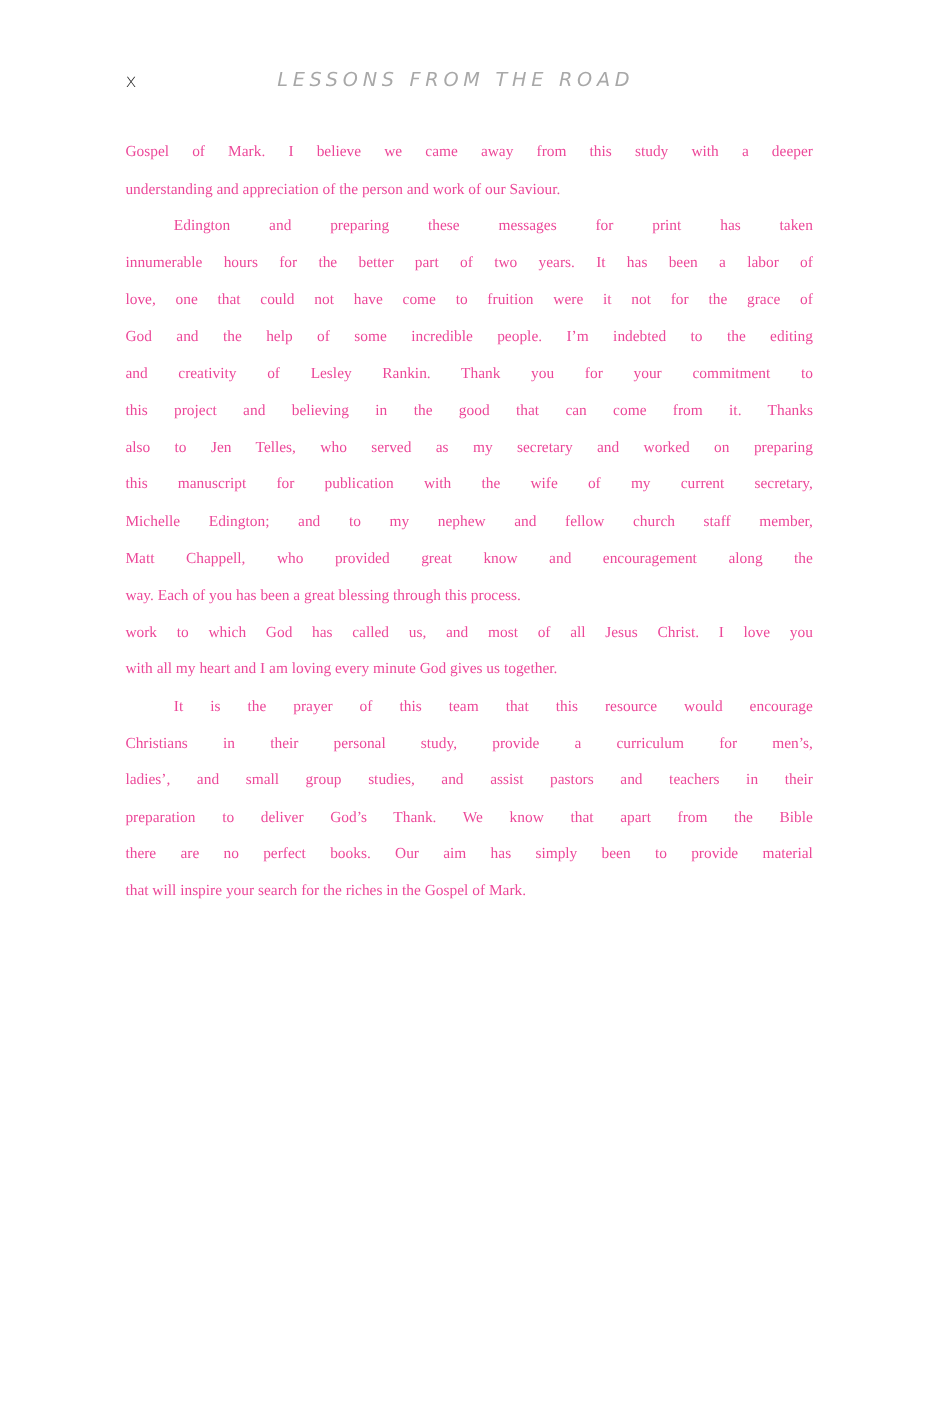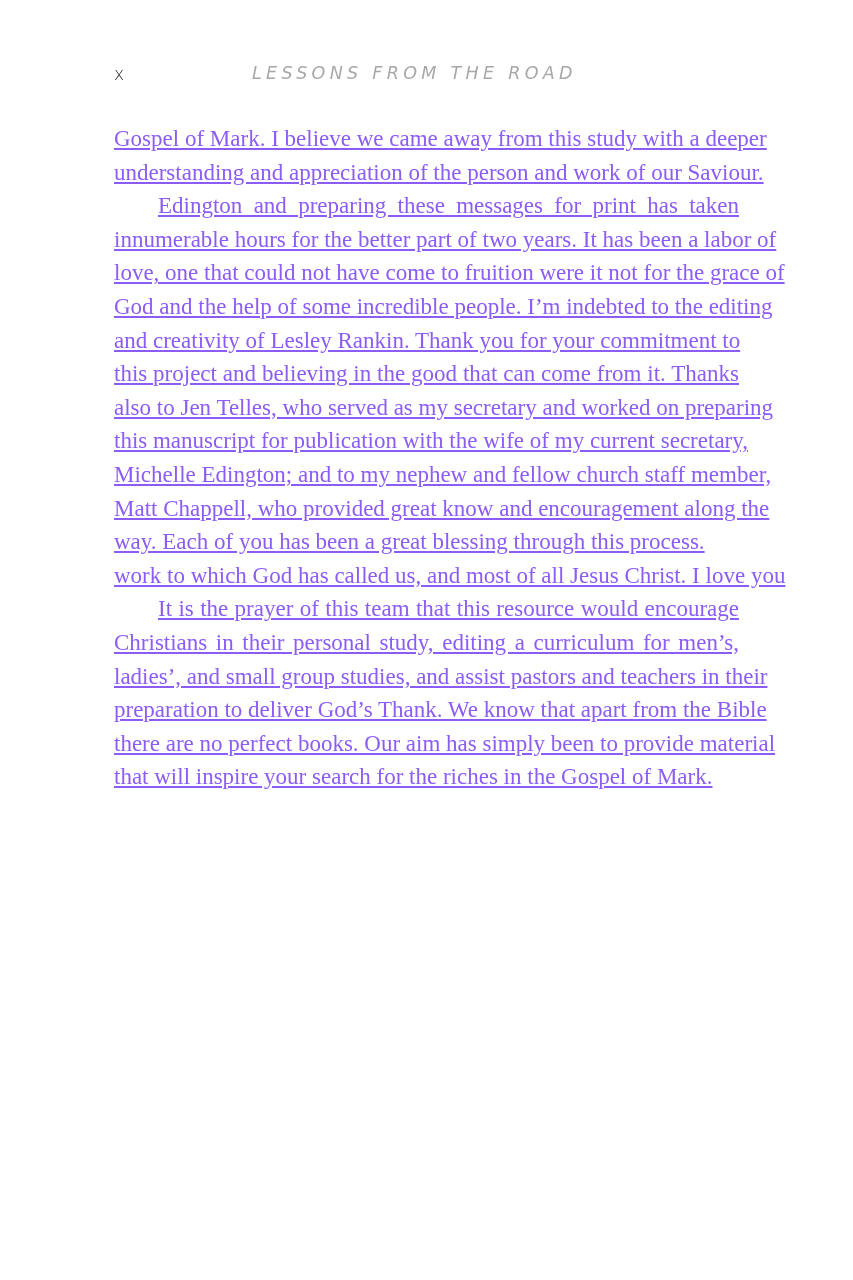--- a/index.html
+++ b/index.html
@@ -43,23 +43,22 @@
       line-height: 22px;
       white-space: nowrap;
       font-style: italic;
     }
     .body-text {
       position: absolute;
       left: 114px;
       top: 122px;
       width: 625px;
       font-family: "Liberation Serif", "DejaVu Serif", serif;
-      font-size: 23px;
-      color: #8b5cf6;
-      text-decoration: underline;
+      font-size: 14px;
+      color: #ec4899;
     }
     .line {
       display: block;
       height: 33.6px;
       line-height: 33.6px;
       white-space: nowrap;
       text-align: justify;
       text-align-last: justify;
     }
     .line.indent {
@@ -92,24 +91,25 @@
       <span class="line">this project and believing in the good that can come from it. Thanks</span>
       <span class="line">also to Jen Telles, who served as my secretary and worked on preparing</span>
       <span class="line">this manuscript for publication with the wife of my current secretary,</span>
       <span class="line">Michelle Edington; and to my nephew and fellow church staff member,</span>
       <span class="line">Matt Chappell, who provided great know and encouragement along the</span>
       <span class="line last">way. Each of you has been a great blessing through this process.</span>
     </div>
 
     <div>
       <span class="line">work to which God has called us, and most of all Jesus Christ. I love you</span>
+      <span class="line last">with all my heart and I am loving every minute God gives us together.</span>
     </div>
 
     <div>
       <span class="line indent">It is the prayer of this team that this resource would encourage</span>
-      <span class="line">Christians in their personal study, editing a curriculum for men’s,</span>
+      <span class="line">Christians in their personal study, provide a curriculum for men’s,</span>
       <span class="line">ladies’, and small group studies, and assist pastors and teachers in their</span>
       <span class="line">preparation to deliver God’s Thank. We know that apart from the Bible</span>
       <span class="line">there are no perfect books. Our aim has simply been to provide material</span>
       <span class="line last">that will inspire your search for the riches in the Gospel of Mark.</span>
     </div>
   </div>
 </div>
 
 </body></html>

